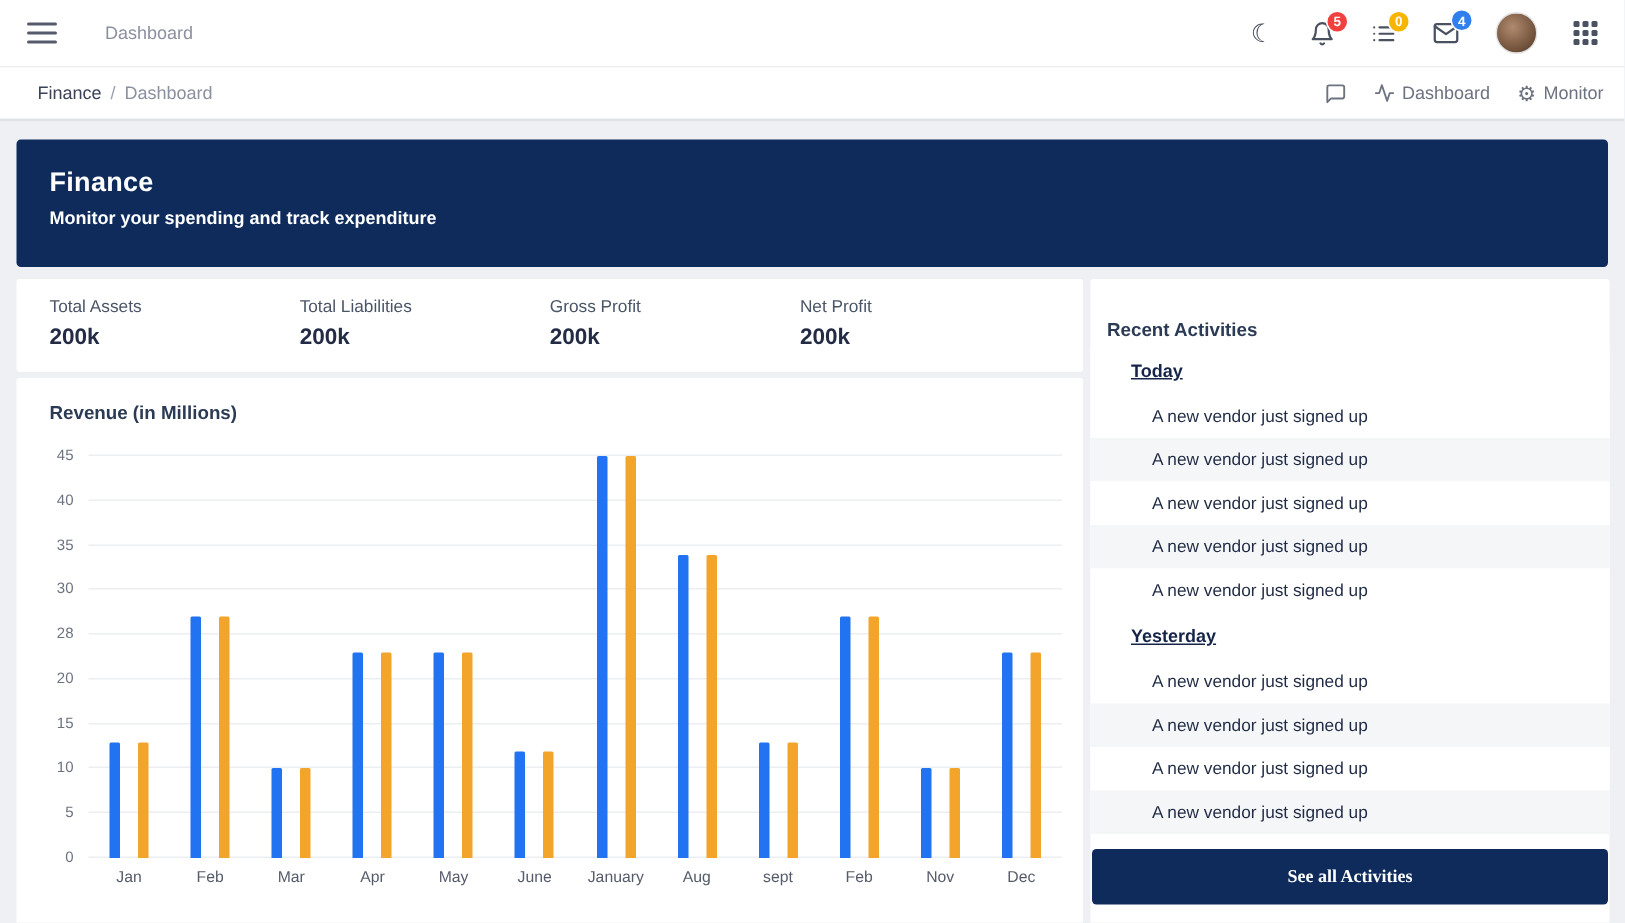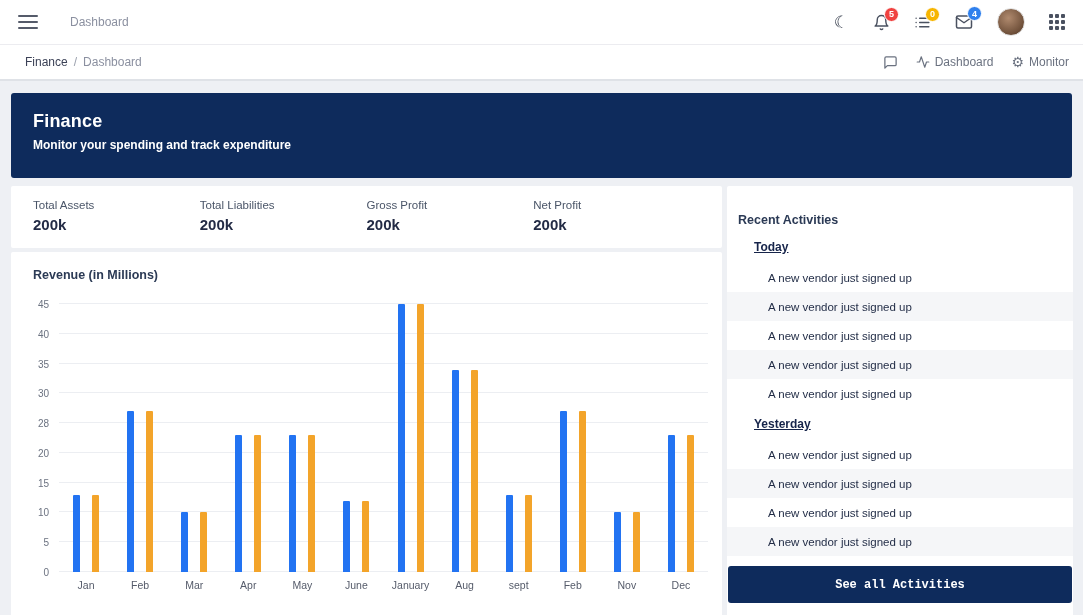--- a/index.html
+++ b/index.html
@@ -62,21 +62,21 @@
   .legend-item { display:flex; align-items:center; gap:5px; font-size:10.5px; color:#555b6a;margin-top:22px; }
   .swatch { width:10px; height:10px; border-radius:1px; }
 
   
   .activities { padding-bottom:14px; }
   .act-title { font-size:12.5px; font-weight:bold; color:#2b3a55; padding:27px 11px 4px 11px; }
   .act-section-header { font-size:12px; font-weight:bold; color:#16244a; text-decoration:underline; padding:9px 27px; background:#fff; cursor:pointer; }
   .act-row { height:29px; display:flex; align-items:center; padding-left:41px; font-size:11.5px; color:#1f2a44; }
   .act-rows .act-row:nth-child(odd) { background:#fff; }
   .act-rows .act-row:nth-child(even) { background:#f5f6f8; }
-  .act-button { display:block; margin:10px 1px 0 1px; width:calc(100% - 2px); height:37px; background:var(--navy,#0e2b5c); color:#fff; border:none; border-radius:3px; font-size:12px; font-weight:bold; font-family:Liberation Mono, monospace; cursor:pointer; }
+  .act-button { display:block; margin:10px 1px 0 1px; width:calc(100% - 2px); height:37px; background:var(--navy,#0e2b5c); color:#fff; border:none; border-radius:3px; font-size:12px; font-weight:bold; font-family:Liberation Serif, serif; cursor:pointer; }
 </style>
 </head>
 <body>
 
 <div class="topbar">
   <div class="hamburger">
       <span></span>
       <span></span>
       <span></span>
     </div>

